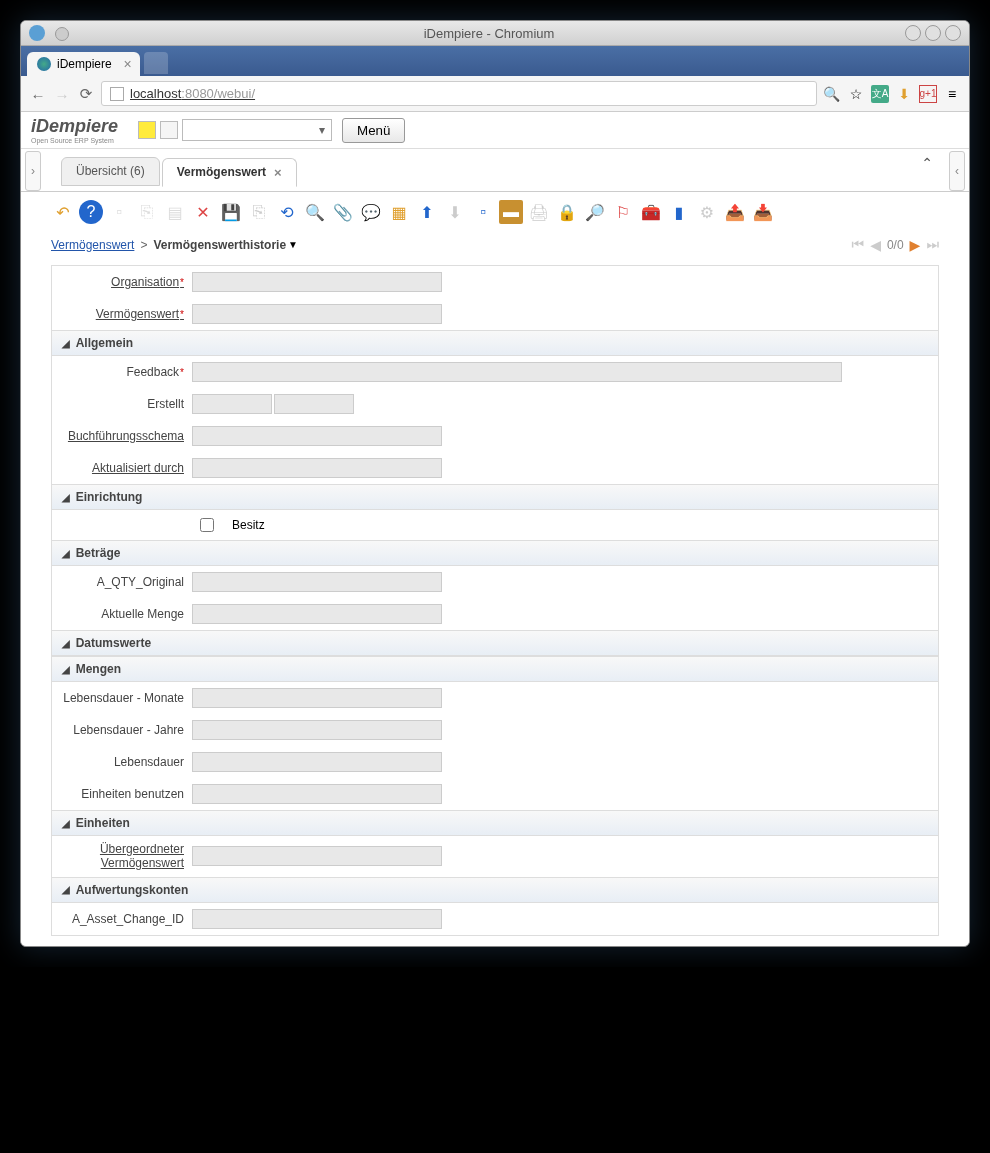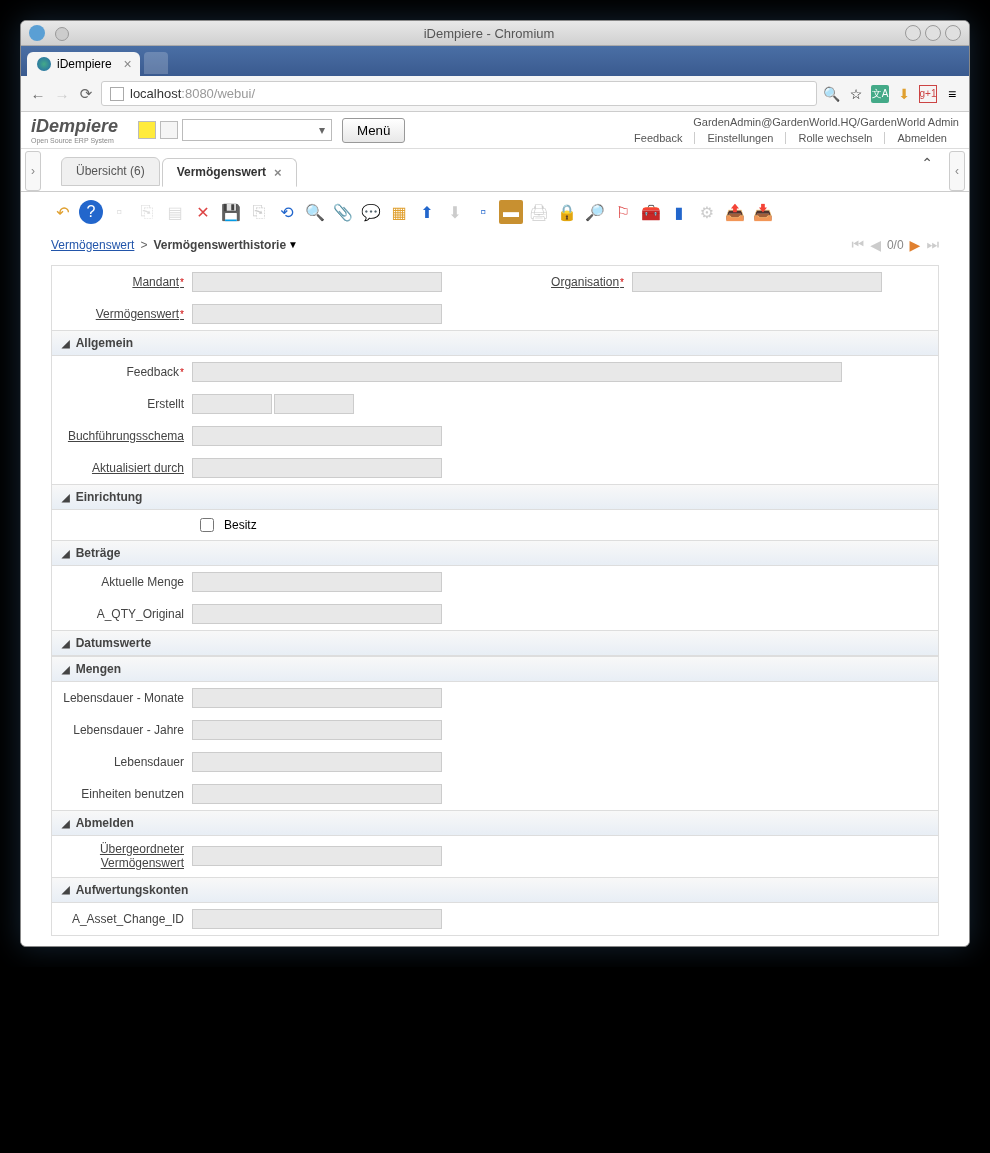--- a/index.html
+++ b/index.html
@@ -13,21 +13,21 @@
 .titlebar .wb { width: 16px; height: 16px; border-radius: 50%; background: #e0e0e0; border: 1px solid #999; }
 .tabstrip { background: linear-gradient(#4a6fa5, #3a5a8f); padding: 6px 0 0 6px; display: flex; }
 .browser-tab { background: #f5f5f5; border-radius: 6px 6px 0 0; padding: 5px 28px 5px 10px; font-size: 12px; display: flex; align-items: center; gap: 6px; position: relative; }
 .browser-tab .bti { width: 14px; height: 14px; background: radial-gradient(circle,#4a8,#26a); border-radius: 50%; }
 .browser-tab .btx { position: absolute; right: 8px; color: #888; font-size: 14px; }
 .newtab { width: 24px; height: 22px; background: rgba(255,255,255,0.2); border-radius: 4px 4px 0 0; margin-left: 4px; }
 .navbar { background: #f5f5f5; padding: 5px 8px; display: flex; align-items: center; gap: 6px; border-bottom: 1px solid #ccc; }
 .navbar .nbi { width: 18px; height: 18px; display: flex; align-items: center; justify-content: center; color: #666; font-size: 15px; }
 .urlbar { flex: 1; background: #fff; border: 1px solid #ccc; border-radius: 3px; padding: 4px 8px; display: flex; align-items: center; gap: 6px; }
 .urlbar .page-icon { width: 14px; height: 14px; border: 1px solid #aaa; }
-.urlbar .url-text { color: #333; font-size: 13px; }
+.urlbar .url-text { color: #333; font-size: 13px; text-decoration: underline; }
 .urlbar .url-text .grey { color: #999; }
 .navbar .right-icons { display: flex; gap: 6px; align-items: center; }
 .navbar .ri { width: 18px; height: 18px; display: flex; align-items: center; justify-content: center; font-size: 14px; }
 .app { background: #fff; }
 .app-header { display: flex; align-items: center; padding: 4px 10px; border-bottom: 1px solid #ddd; }
 .logo { font-size: 18px; font-weight: bold; color: #555; font-style: italic; }
 .logo .sub { font-size: 7px; font-weight: normal; display: block; color: #888; font-style: normal; }
 .header-tools { display: flex; gap: 4px; margin-left: 20px; align-items: center; }
 .ht-btn { width: 18px; height: 18px; border: 1px solid #bbb; background: #f5f5f5; }
 .ht-btn.yellow { background: #ffeb3b; }
@@ -61,21 +61,21 @@
 .field-group { display: flex; align-items: center; }
 .field-label { width: 130px; text-align: right; padding-right: 8px; color: #444; font-size: 12px; }
 .field-label.link { text-decoration: underline; }
 .field-label .req { color: #c00; font-size: 10px; margin-left: 1px; }
 .field-input { background: #e8e8e8; border: 1px solid #ccc; height: 20px; width: 250px; }
 .field-input.wide { width: 650px; }
 .field-input.small { width: 80px; }
 .field-input.date { width: 80px; margin-right: 2px; }
 .section-hdr { background: linear-gradient(#f8f8f8,#e8eef5); padding: 5px 10px; font-weight: bold; color: #444; font-size: 12px; display: flex; align-items: center; border-top: 1px solid #ddd; border-bottom: 1px solid #ddd; }
 .section-hdr .tri { margin-right: 6px; font-size: 10px; }
-.checkbox-row { padding: 8px 10px 8px 148px; display: flex; align-items: center; gap: 10px; }
+.checkbox-row { padding: 8px 10px 8px 148px; display: flex; align-items: center; gap: 18px; }
 .checkbox-row input { width: 14px; height: 14px; }
 </style>
 </head>
 <body>
 
 <div class="window">
   <div class="titlebar">
     <div class="win-icon"></div>
     <div class="min-btn"></div>
     <div class="title">iDempiere - Chromium</div>
@@ -119,29 +119,20 @@
     <div class="app-header">
       <div class="logo">
         <span>iDempiere</span>
         <span class="sub">Open Source ERP System</span>
       </div>
       <div class="header-tools">
         <div class="ht-btn yellow"></div>
         <div class="ht-btn"></div>
         <div class="ht-select">▾</div>
         <button class="menu-btn">Menü</button>
-      </div>
-      <div class="header-right">
-        <div>GardenAdmin@GardenWorld.HQ/GardenWorld Admin</div>
-        <div class="header-links">
-          <span>Feedback</span>
-          <span>Einstellungen</span>
-          <span>Rolle wechseln</span>
-          <span>Abmelden</span>
-        </div>
       </div>
     </div>
 
     <div class="tabs-row">
       <div class="collapse-l">›</div>
       <div class="app-tabs">
         <div class="app-tab">
             <span>Übersicht (6)</span>
           </div>
         <div class="app-tab active">
@@ -193,24 +184,20 @@
           <span class="pi">◀</span>
           <span>0/0</span>
           <span class="pi active">▶</span>
           <span class="pi">⏭</span>
         </div>
       </div>
 
       <div class="form-area">
         <div class="form-row double">
           <div class="field-group">
-            <div class="field-label link"><span>Mandant</span><span class="req">*</span></div>
-            <div class="field-input"></div>
-          </div>
-          <div class="field-group">
             <div class="field-label link"><span>Organisation</span><span class="req">*</span></div>
             <div class="field-input"></div>
           </div>
         </div>
         <div class="form-row">
           <div class="field-group">
             <div class="field-label link"><span>Vermögenswert</span><span class="req">*</span></div>
             <div class="field-input"></div>
           </div>
         </div>
@@ -253,30 +240,30 @@
             <input type="checkbox" style="">
             <span>Besitz</span>
           </div>
 
         <div class="section-hdr">
             <span class="tri">◢</span>
             <span>Beträge</span>
           </div>
         <div class="form-row">
             <div class="field-group">
+              <div class="field-label">A_QTY_Original</div>
+              <div class="field-input"></div>
+            </div>
+          </div>
+        <div class="form-row">
+            <div class="field-group">
               <div class="field-label">Aktuelle Menge</div>
               <div class="field-input"></div>
             </div>
           </div>
-        <div class="form-row">
-            <div class="field-group">
-              <div class="field-label">A_QTY_Original</div>
-              <div class="field-input"></div>
-            </div>
-          </div>
 
         <div class="section-hdr">
             <span class="tri">◢</span>
             <span>Datumswerte</span>
           </div>
 
         <div class="section-hdr">
             <span class="tri">◢</span>
             <span>Mengen</span>
           </div>
@@ -300,21 +287,21 @@
           </div>
         <div class="form-row">
             <div class="field-group">
               <div class="field-label">Einheiten benutzen</div>
               <div class="field-input"></div>
             </div>
           </div>
 
         <div class="section-hdr">
             <span class="tri">◢</span>
-            <span>Abmelden</span>
+            <span>Einheiten</span>
           </div>
         <div class="form-row">
             <div class="field-group">
               <div class="field-label link" style="line-height:1.2">Übergeordneter Vermögenswert</div>
               <div class="field-input"></div>
             </div>
           </div>
 
         <div class="section-hdr">
             <span class="tri">◢</span>

